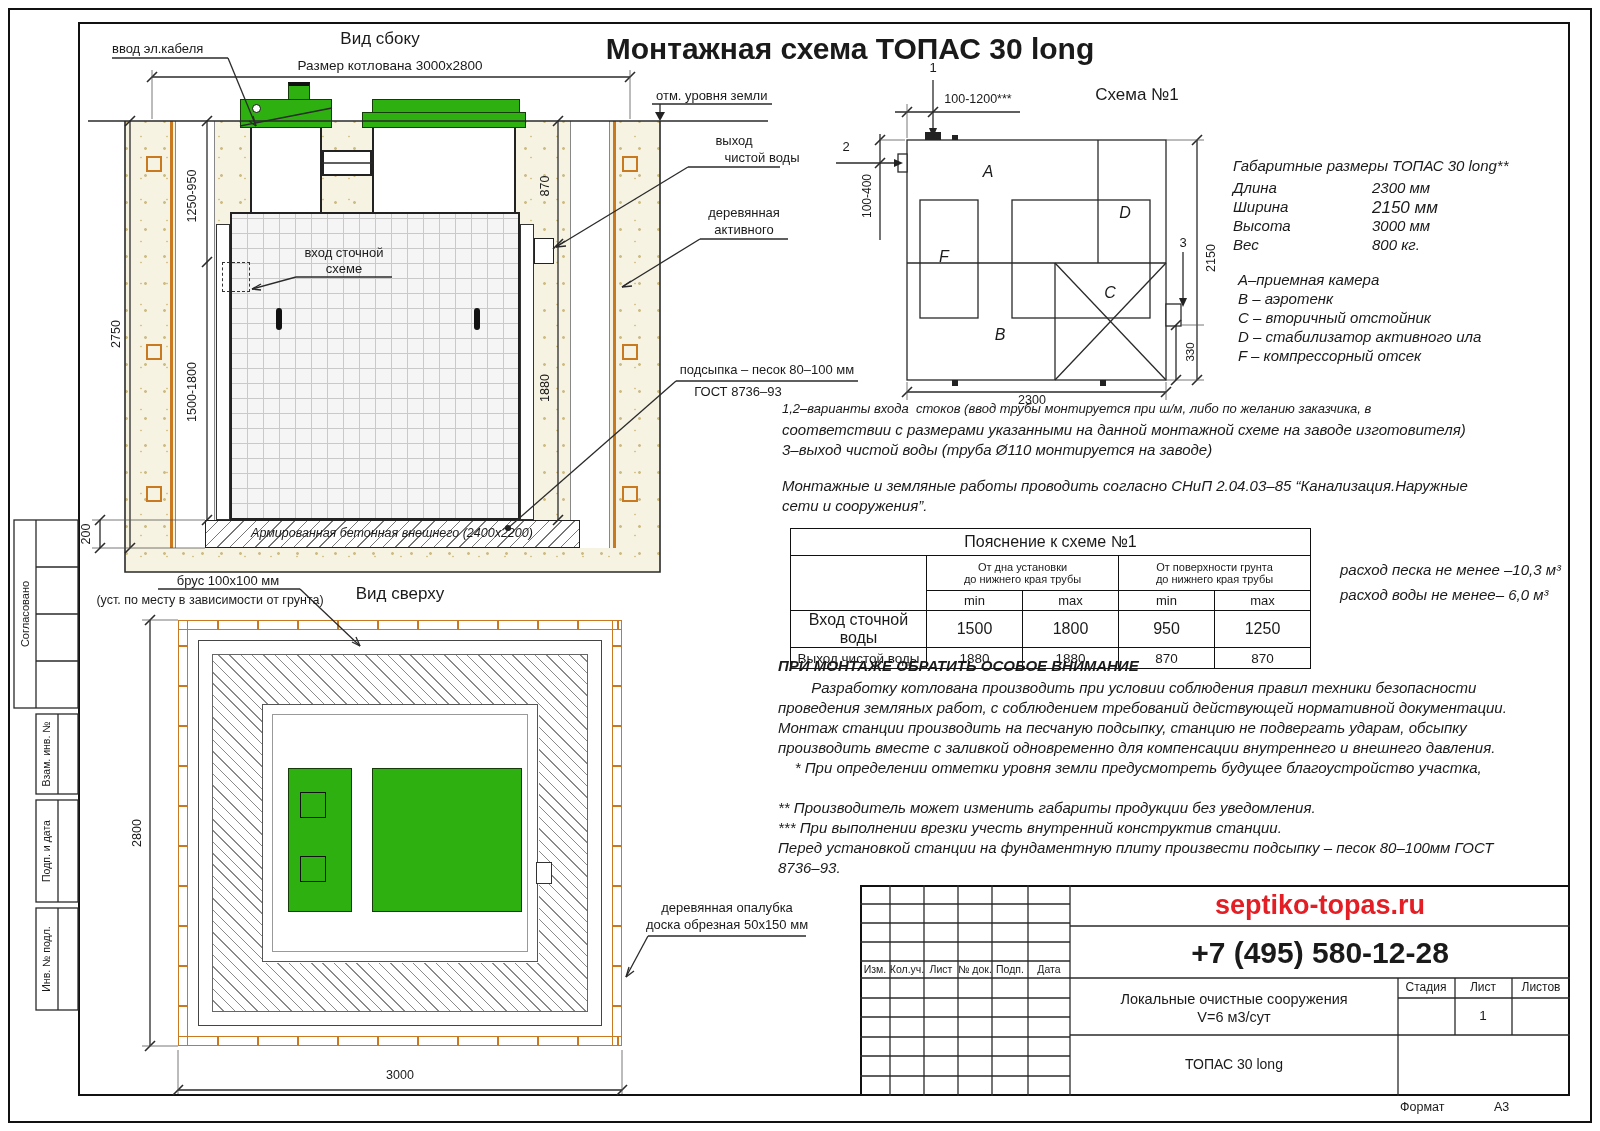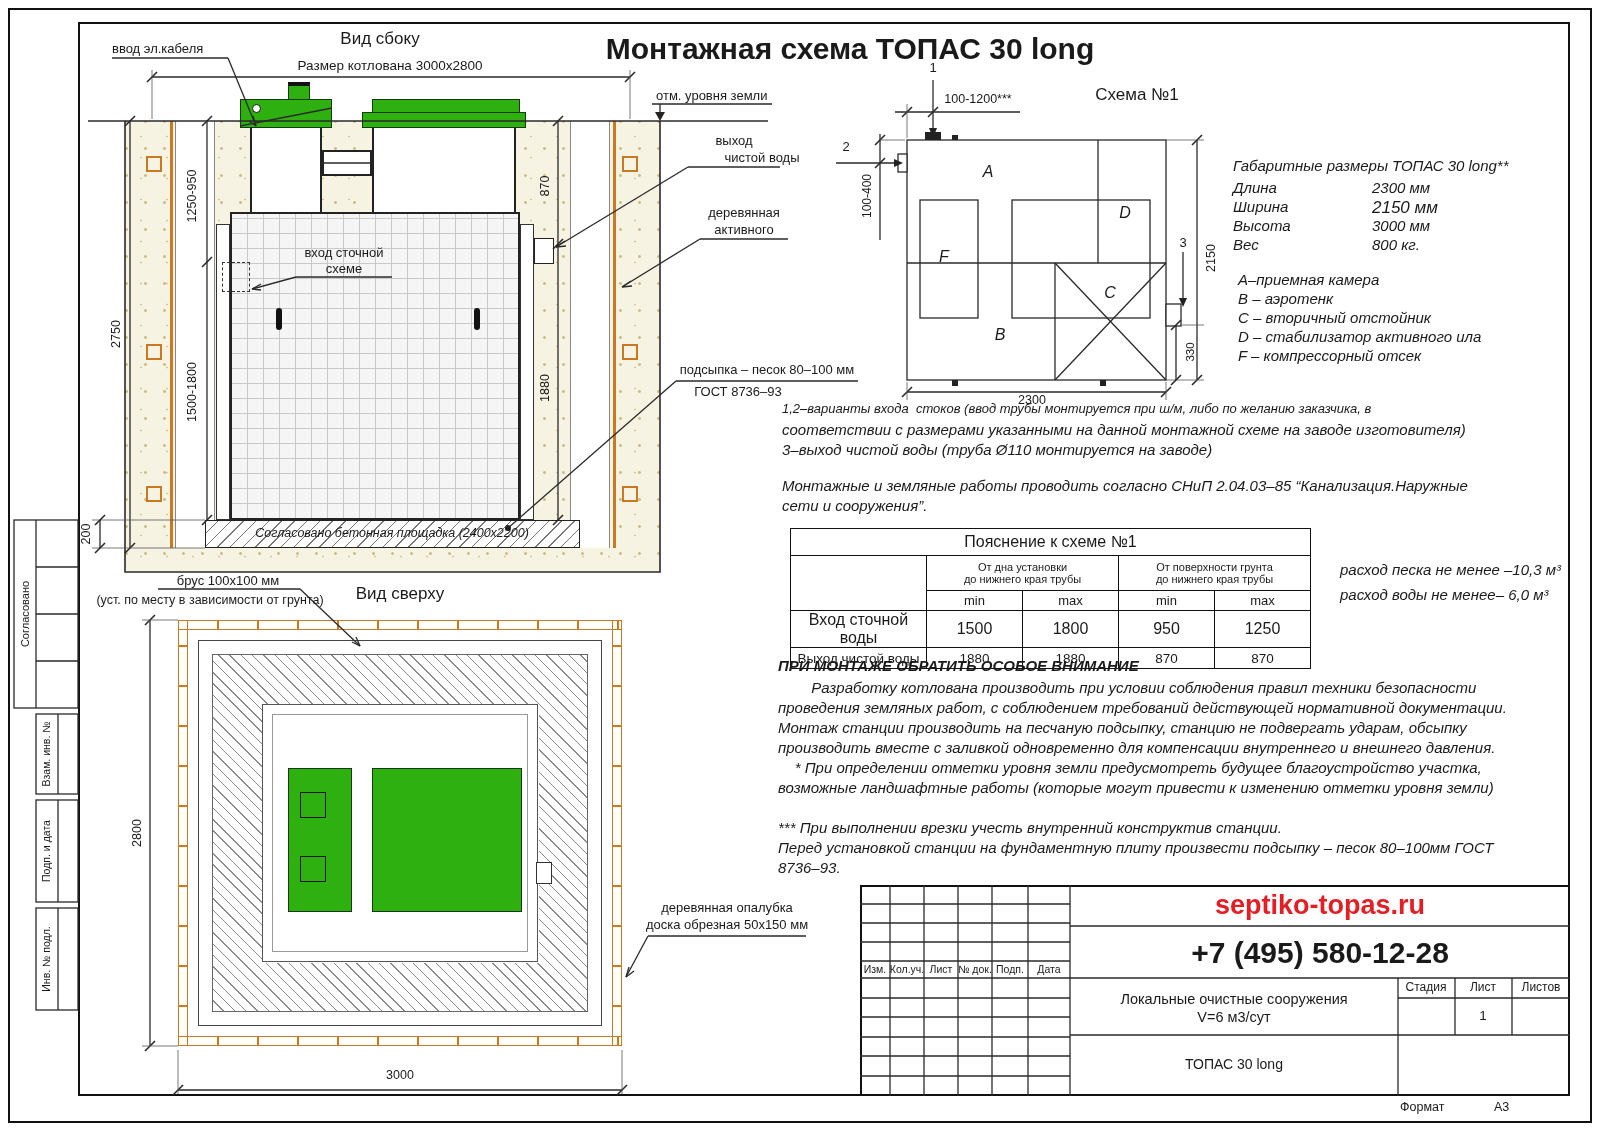--- a/index.html
+++ b/index.html
@@ -251,21 +251,21 @@
   <div class="t ctr" style="left:390px;top:66px;font-size:13.5px">Размер котлована 3000х2800</div>
   <div class="t" style="left:656px;top:89px">отм. уровня земли</div>
   <div class="t ctr" style="left:734px;top:141px">выход</div>
   <div class="t ctr" style="left:762px;top:158px">чистой воды</div>
   <div class="t ctr" style="left:744px;top:213px">деревянная</div>
   <div class="t ctr" style="left:744px;top:230px">активного</div>
   <div class="t ctr" style="left:344px;top:253px">вход сточной</div>
   <div class="t ctr" style="left:344px;top:269px">схеме</div>
   <div class="t ctr" style="left:767px;top:370px">подсыпка – песок 80–100 мм</div>
   <div class="t ctr" style="left:738px;top:392px">ГОСТ 8736–93</div>
-  <div class="t ctr it" style="left:392px;top:534px;font-size:12.5px">Согласовано бетонная площадка (2400х2200)</div>
+  <div class="t ctr it" style="left:392px;top:534px;font-size:12.5px">Армированная бетонная внешнего (2400х2200)</div>
   <div class="t rot" style="left:193px;top:196px;font-size:12.5px">1250-950</div>
   <div class="t rot" style="left:117px;top:334px;font-size:12.5px">2750</div>
   <div class="t rot" style="left:193px;top:392px;font-size:12.5px">1500-1800</div>
   <div class="t rot" style="left:87px;top:534px;font-size:12.5px">200</div>
   <div class="t rot" style="left:546px;top:186px;font-size:12.5px">870</div>
   <div class="t rot" style="left:546px;top:388px;font-size:12.5px">1880</div>
 
   <div class="t ctr" style="left:400px;top:594px;font-size:17px">Вид сверху</div>
   <div class="t ctr" style="left:228px;top:581px">брус 100х100 мм</div>
   <div class="t ctr" style="left:210px;top:601px;font-size:12.5px">(уст. по месту в зависимости от грунта)</div>
@@ -351,21 +351,21 @@
 
   <div class="t it" style="left:1340px;top:562px;font-size:15px">расход песка не менее –10,3 м³</div>
   <div class="t it" style="left:1340px;top:587px;font-size:15px">расход воды не менее– 6,0 м³</div>
 
   <div class="t it b" style="left:778px;top:658px;font-size:15px">ПРИ МОНТАЖЕ ОБРАТИТЬ ОСОБОЕ ВНИМАНИЕ</div>
   <div class="t it pre" style="left:778px;top:680px;font-size:15px">        Разработку котлована производить при условии соблюдения правил техники безопасности</div>
   <div class="t it pre" style="left:778px;top:700px;font-size:15px">проведения земляных работ, с соблюдением требований действующей нормативной документации.</div>
   <div class="t it pre" style="left:778px;top:720px;font-size:15px">Монтаж станции производить на песчаную подсыпку, станцию не подвергать ударам, обсыпку</div>
   <div class="t it pre" style="left:778px;top:740px;font-size:15px">производить вместе с заливкой одновременно для компенсации внутреннего и внешнего давления.</div>
   <div class="t it pre" style="left:778px;top:760px;font-size:15px">    * При определении отметки уровня земли предусмотреть будущее благоустройство участка,</div>
-  <div class="t it pre" style="left:778px;top:780px;font-size:15px">возможные ландшафтные работы (которые могут привести к изменению отметки уровня земли)</div>
+  <div class="t it pre" style="left:778px;top:800px;font-size:15px">** Производитель может изменить габариты продукции без уведомления.</div>
   <div class="t it pre" style="left:778px;top:820px;font-size:15px">*** При выполнении врезки учесть внутренний конструктив станции.</div>
   <div class="t it pre" style="left:778px;top:840px;font-size:15px">Перед установкой станции на фундаментную плиту произвести подсыпку – песок 80–100мм ГОСТ</div>
   <div class="t it pre" style="left:778px;top:860px;font-size:15px">8736–93.</div>
 
   <div class="t ctr b red" style="left:1320px;top:906px;font-size:27px">septiko-topas.ru</div>
   <div class="t ctr b" style="left:1320px;top:952px;font-size:30px">+7 (495) 580-12-28</div>
   <div class="t ctr" style="left:875px;top:970px;font-size:10.5px">Изм.</div>
   <div class="t ctr" style="left:907px;top:970px;font-size:10.5px">Кол.уч.</div>
   <div class="t ctr" style="left:941px;top:970px;font-size:10.5px">Лист</div>
   <div class="t ctr" style="left:975px;top:970px;font-size:10.5px">№ док.</div>

